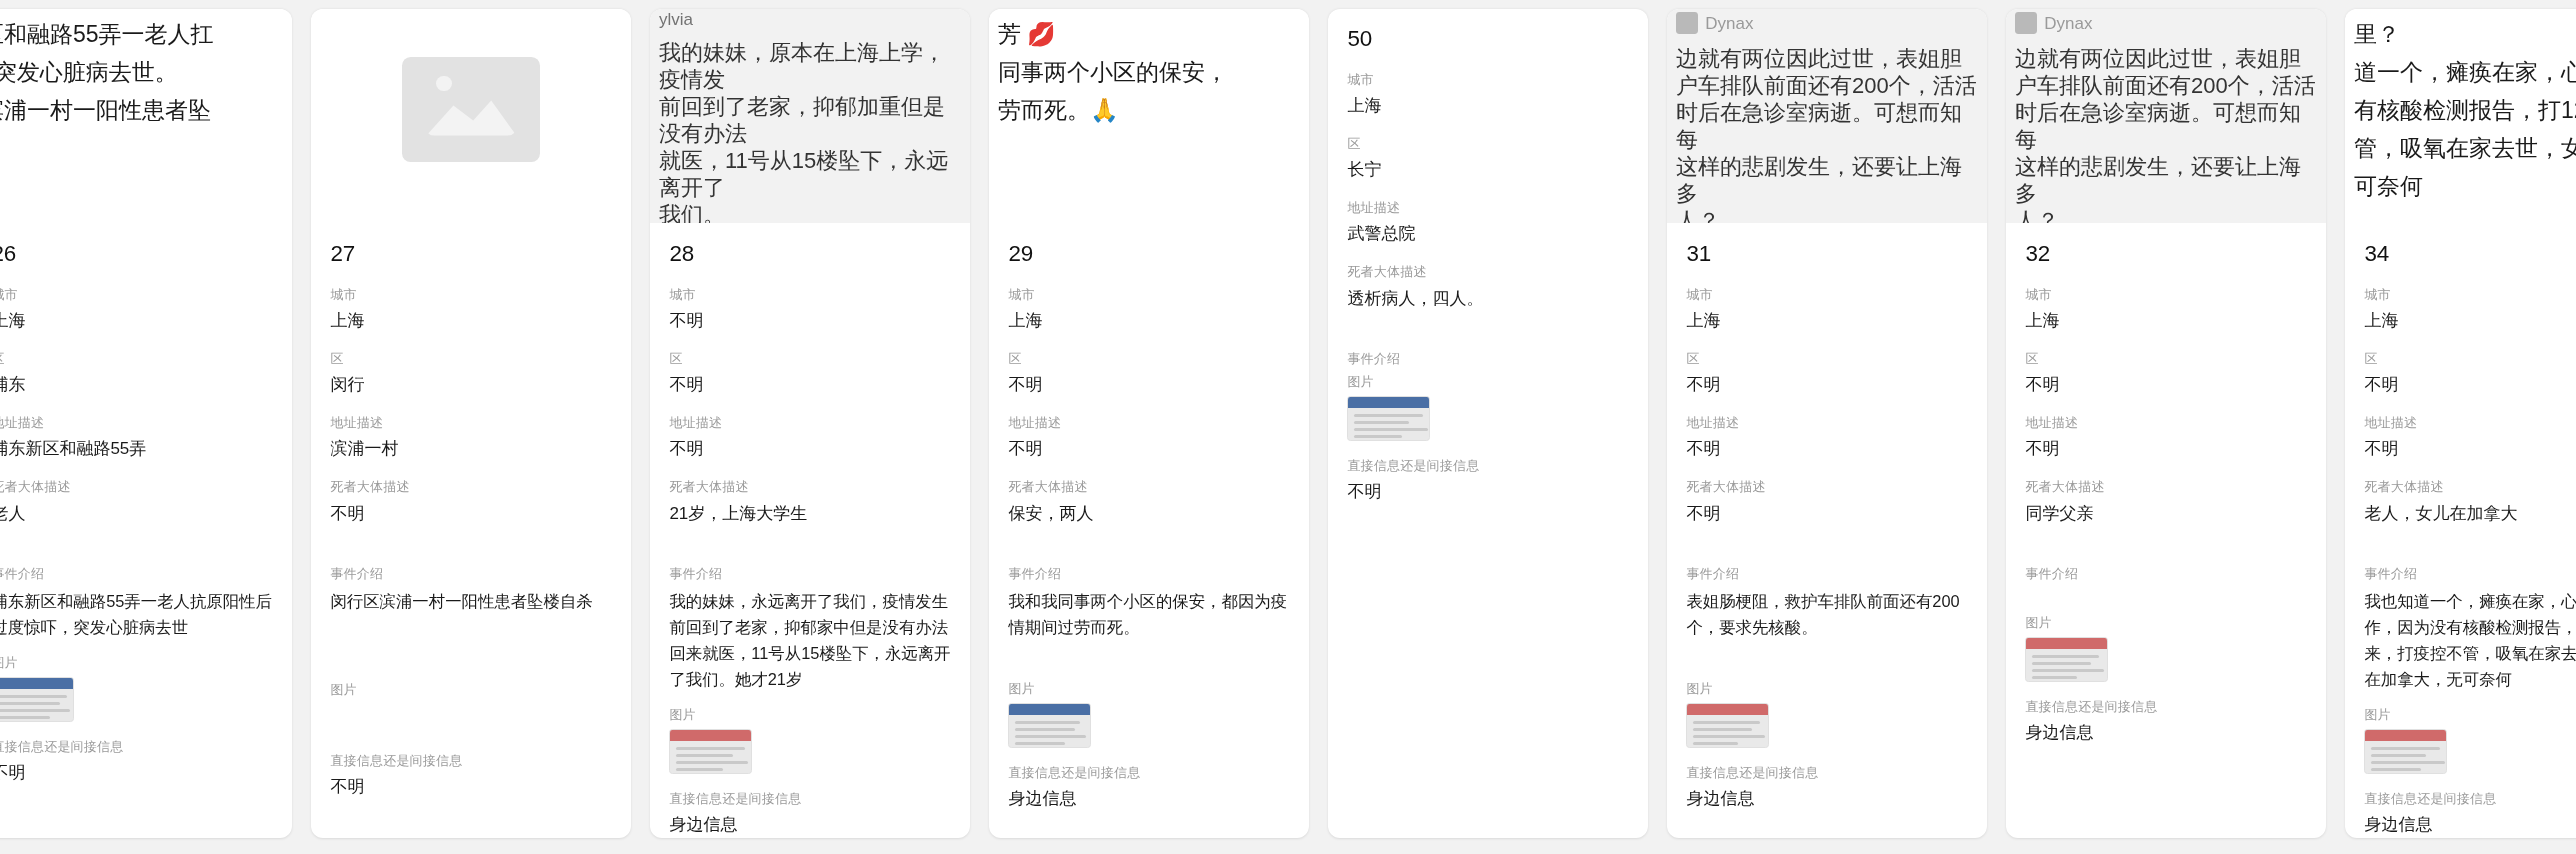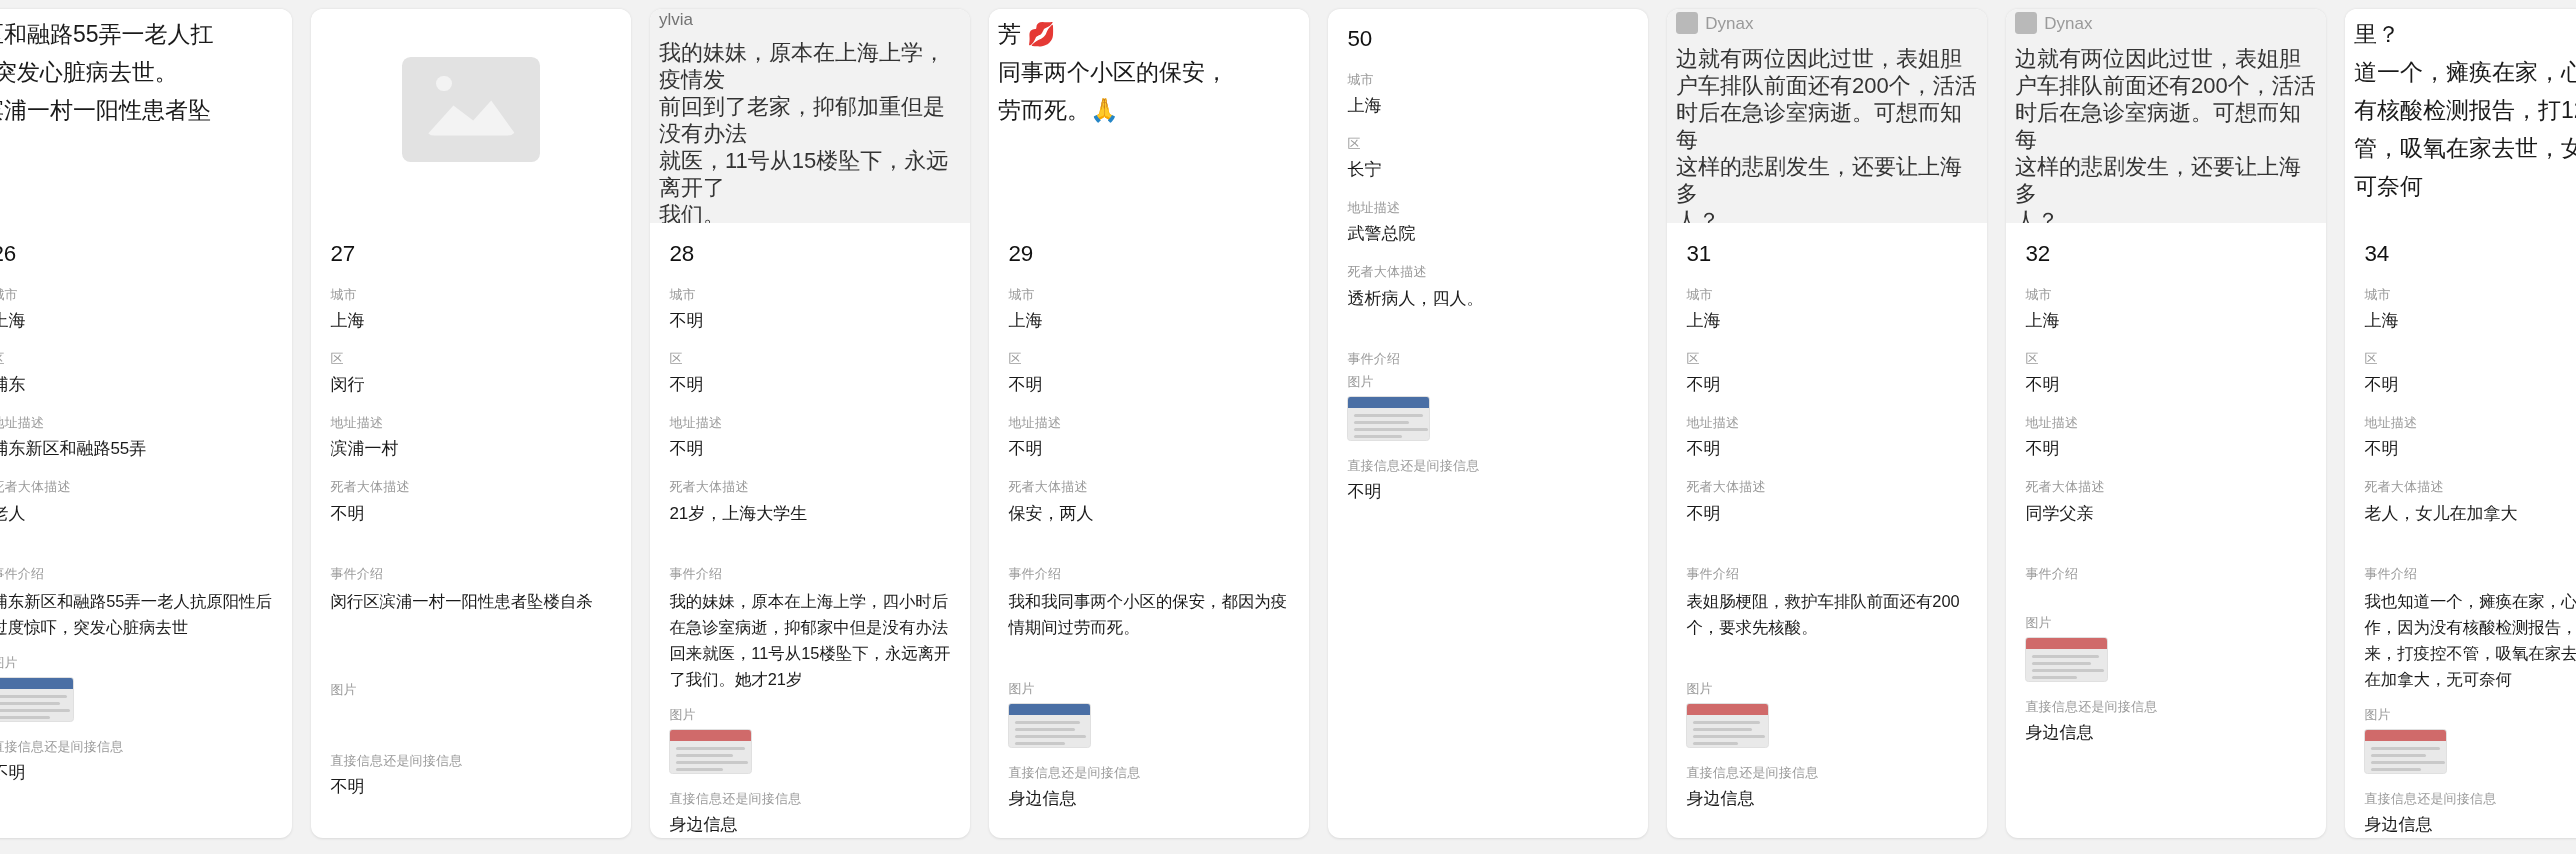--- a/index.html
+++ b/index.html
@@ -239,21 +239,21 @@
       <div class="flabel">城市</div>
       <div class="fvalue">不明</div>
       <div class="flabel">区</div>
       <div class="fvalue">不明</div>
       <div class="flabel">地址描述</div>
       <div class="fvalue">不明</div>
       <div class="flabel">死者大体描述</div>
       <div class="fvalue">21岁，上海大学生</div>
       <div class="gap"></div>
       <div class="flabel">事件介绍</div>
-      <div class="fvalue para">我的妹妹，原本在上海上学，四小时后在急诊室病逝，抑郁家中但是没有办法回来就医，11号从15楼坠下，永远离开了我们。她才21岁</div>
+      <div class="fvalue para">我的妹妹，永远离开了我们，疫情发生前回到了老家，抑郁家中但是没有办法回来就医，11号从15楼坠下，永远离开了我们。她才21岁</div>
       <div class="flabel">图片</div>
       <div class="thumb">
         <div class="thead tred"></div>
         <div class="tline" style="top:17px;width:69px;"></div>
         <div class="tline" style="top:24px;width:57px;"></div>
         <div class="tline" style="top:31px;width:72px;"></div>
         <div class="tline" style="top:38px;width:47px;"></div>
       </div>
       <div class="flabel">直接信息还是间接信息</div>
       <div class="fvalue">身边信息</div>

